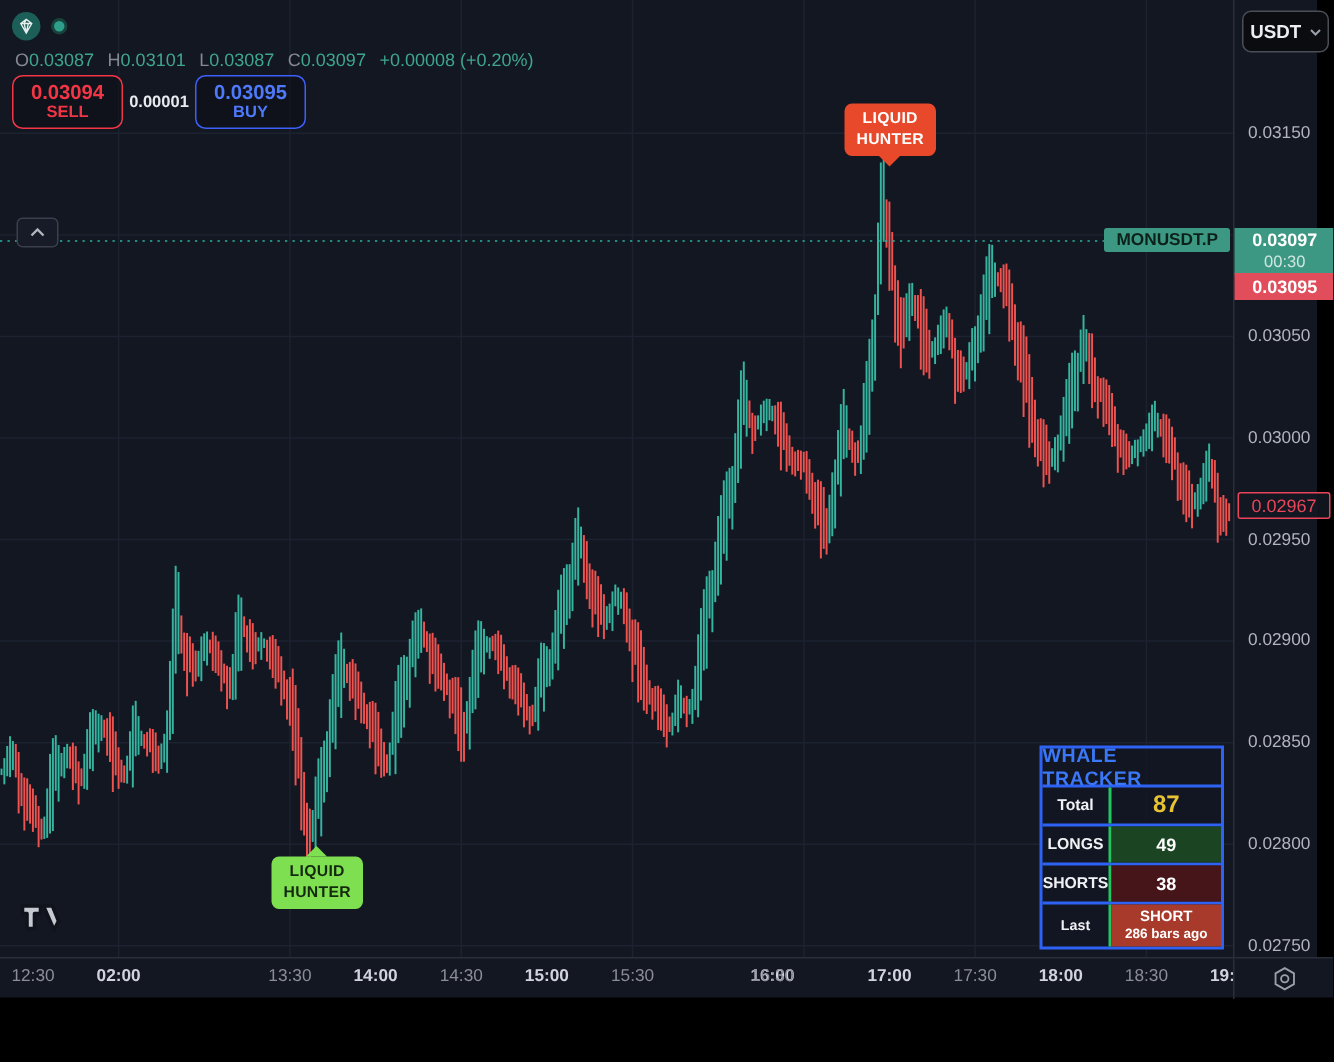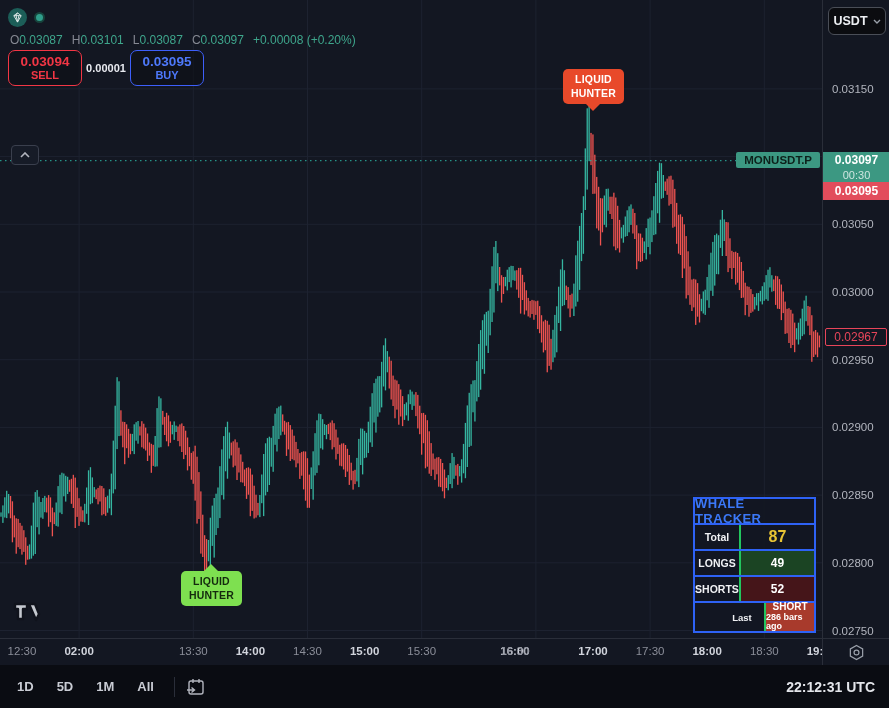--- a/index.html
+++ b/index.html
@@ -45,23 +45,23 @@
   .whale-row{display:flex;height:26px;border-bottom:2px solid #2e62f5;}
   .whale-row:last-child{border-bottom:none;}
   .whale-label{width:46px;display:flex;align-items:center;justify-content:center;color:#f0f1f4;font-weight:700;border-right:2px solid #22c55e;font-size:10.5px;}
   .whale-value{flex:1;display:flex;flex-direction:column;align-items:center;justify-content:center;color:#fff;font-weight:700;line-height:1.05;}
   .wv-total{color:#e7c334;font-size:16px;}
   .wv-long{background:#1b4423;font-size:12px;}
   .wv-short{background:#451519;font-size:12px;}
   .wv-last{background:#a83a2c;font-size:10px;}
   .wv-last .sub{font-size:9px;font-weight:700;}
   .whale-row.last-row{height:28px;}
-  .whale-row.last-row .whale-label{font-size:9.5px;margin-left:25px;}
+  .whale-row.last-row .whale-label{font-size:9.5px;}
   
-  .price-axis{position:absolute;left:822px;top:0;width:67px;height:638px;background:#131722;border-left:1px solid #2a2e39;z-index:40;}
+  .price-axis{position:absolute;left:822px;top:0;width:56px;height:638px;background:#131722;border-left:1px solid #2a2e39;z-index:40;}
   .p-tick{position:absolute;left:9px;font-size:11.5px;color:#b2b5be;transform:translateY(-50%);}
   .currency-btn{position:absolute;left:5px;top:7px;width:58px;height:28px;background:#0b0c10;border:1px solid #4a4e57;
                 border-radius:6px;display:flex;align-items:center;justify-content:center;gap:5px;cursor:pointer;z-index:45;}
   .currency-btn span{font-size:12.5px;font-weight:700;color:#eceef2;}
   .last-label{position:absolute;left:0;width:67px;background:#3c9882;color:#fff;z-index:44;text-align:center;}
   .last-label .lp{font-size:12px;font-weight:700;line-height:17px;}
   .last-label .cd{font-size:11px;color:rgba(255,255,255,.75);line-height:13px;padding-bottom:1px;}
   .ask-label{position:absolute;left:0;width:67px;background:#e24d5c;color:#fff;z-index:44;text-align:center;font-size:12px;font-weight:700;line-height:18px;}
   .alert-label{position:absolute;left:2px;width:62px;border:1px solid #e8455a;border-radius:2px;color:#e8455a;
                background:rgba(19,23,34,.85);z-index:43;text-align:center;font-size:12px;line-height:16px;}
@@ -600,21 +600,21 @@
       <div class="whale-row">
         <div class="whale-label">Total</div>
         <div class="whale-value wv-total">87</div>
       </div>
       <div class="whale-row">
         <div class="whale-label">LONGS</div>
         <div class="whale-value wv-long">49</div>
       </div>
       <div class="whale-row">
         <div class="whale-label">SHORTS</div>
-        <div class="whale-value wv-short">52</div>
+        <div class="whale-value wv-short">38</div>
       </div>
       <div class="whale-row last-row">
         <div class="whale-label">Last</div>
         <div class="whale-value wv-last">
           <span>SHORT</span>
           <span class="sub">286 bars ago</span>
         </div>
       </div>
     </div>
 
@@ -665,30 +665,14 @@
         <div class="t-tick major" style="left: 821.4px;">19:00</div>
       </div>
     <div class="axis-corner">
       <svg width="17" height="17" viewBox="0 0 18 18" fill="none" stroke="#9aa0aa" stroke-width="1.3">
         <path d="M9 1.5 L15.5 5.2 V12.8 L9 16.5 L2.5 12.8 V5.2 Z"></path>
         <circle cx="9" cy="9" r="2.6"></circle>
       </svg>
     </div>
   </div>
 
-  <div class="footer">
-    <span class="range-btn">1D</span>
-    <span class="range-btn">5D</span>
-    <span class="range-btn">1M</span>
-    <span class="range-btn">All</span>
-    <span class="footer-divider"></span>
-    <span class="goto-date">
-      <svg width="22" height="22" viewBox="0 0 22 22" fill="none" stroke="#b2b5be" stroke-width="1.4">
-        <rect x="4" y="5" width="14" height="13" rx="2"></rect>
-        <line x1="8" y1="3" x2="8" y2="7"></line>
-          <line x1="14" y1="3" x2="14" y2="7"></line>
-        <path d="M2 14 h7 M6.5 11.5 L9.5 14 L6.5 16.5"></path>
-      </svg>
-    </span>
-    <span class="clock">22:12:31 UTC</span>
-  </div>
 
 </div>
 
 </body></html>

